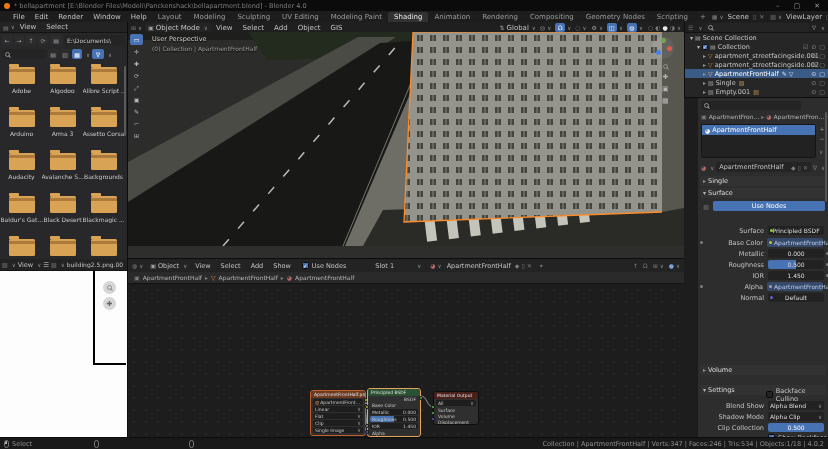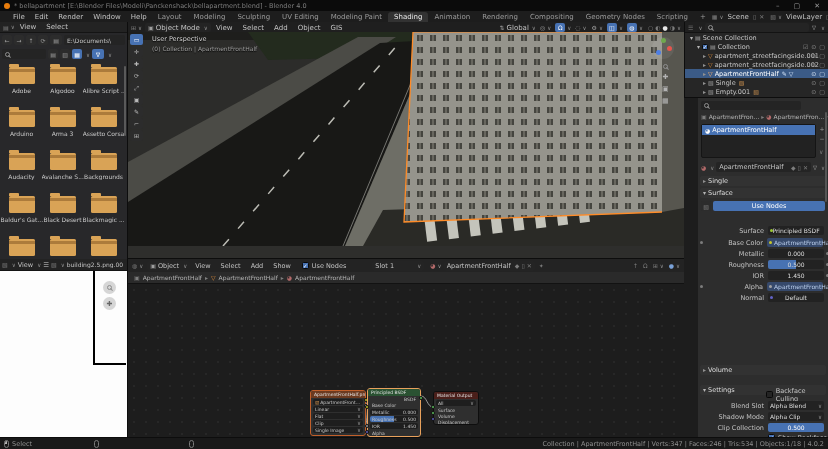--- a/index.html
+++ b/index.html
@@ -662,21 +662,21 @@
           <span class="arr-d" style="margin-left:3px"></span>
           <span>Settings</span>
         </div>
 
       <div class="prow" style="left:2px;top:292px">
         <span class="plab"></span>
         <span class="cb"></span>
         <span class="t65" style="margin-left:3px">Backface Culling</span>
       </div>
       <div class="prow" style="left:2px;top:303px">
-        <span class="plab">Blend Slot</span>
+        <span class="plab">Blend Show</span>
         <span class="pfld t6" style="justify-content:space-between;padding:0 2px">
             <span>Alpha Blend</span>
             <span class="crt"></span>
           </span>
       </div>
       <div class="prow" style="left:2px;top:314px">
         <span class="plab">Shadow Mode</span>
         <span class="pfld t6" style="justify-content:space-between;padding:0 2px">
             <span>Alpha Clip</span>
             <span class="crt"></span>

